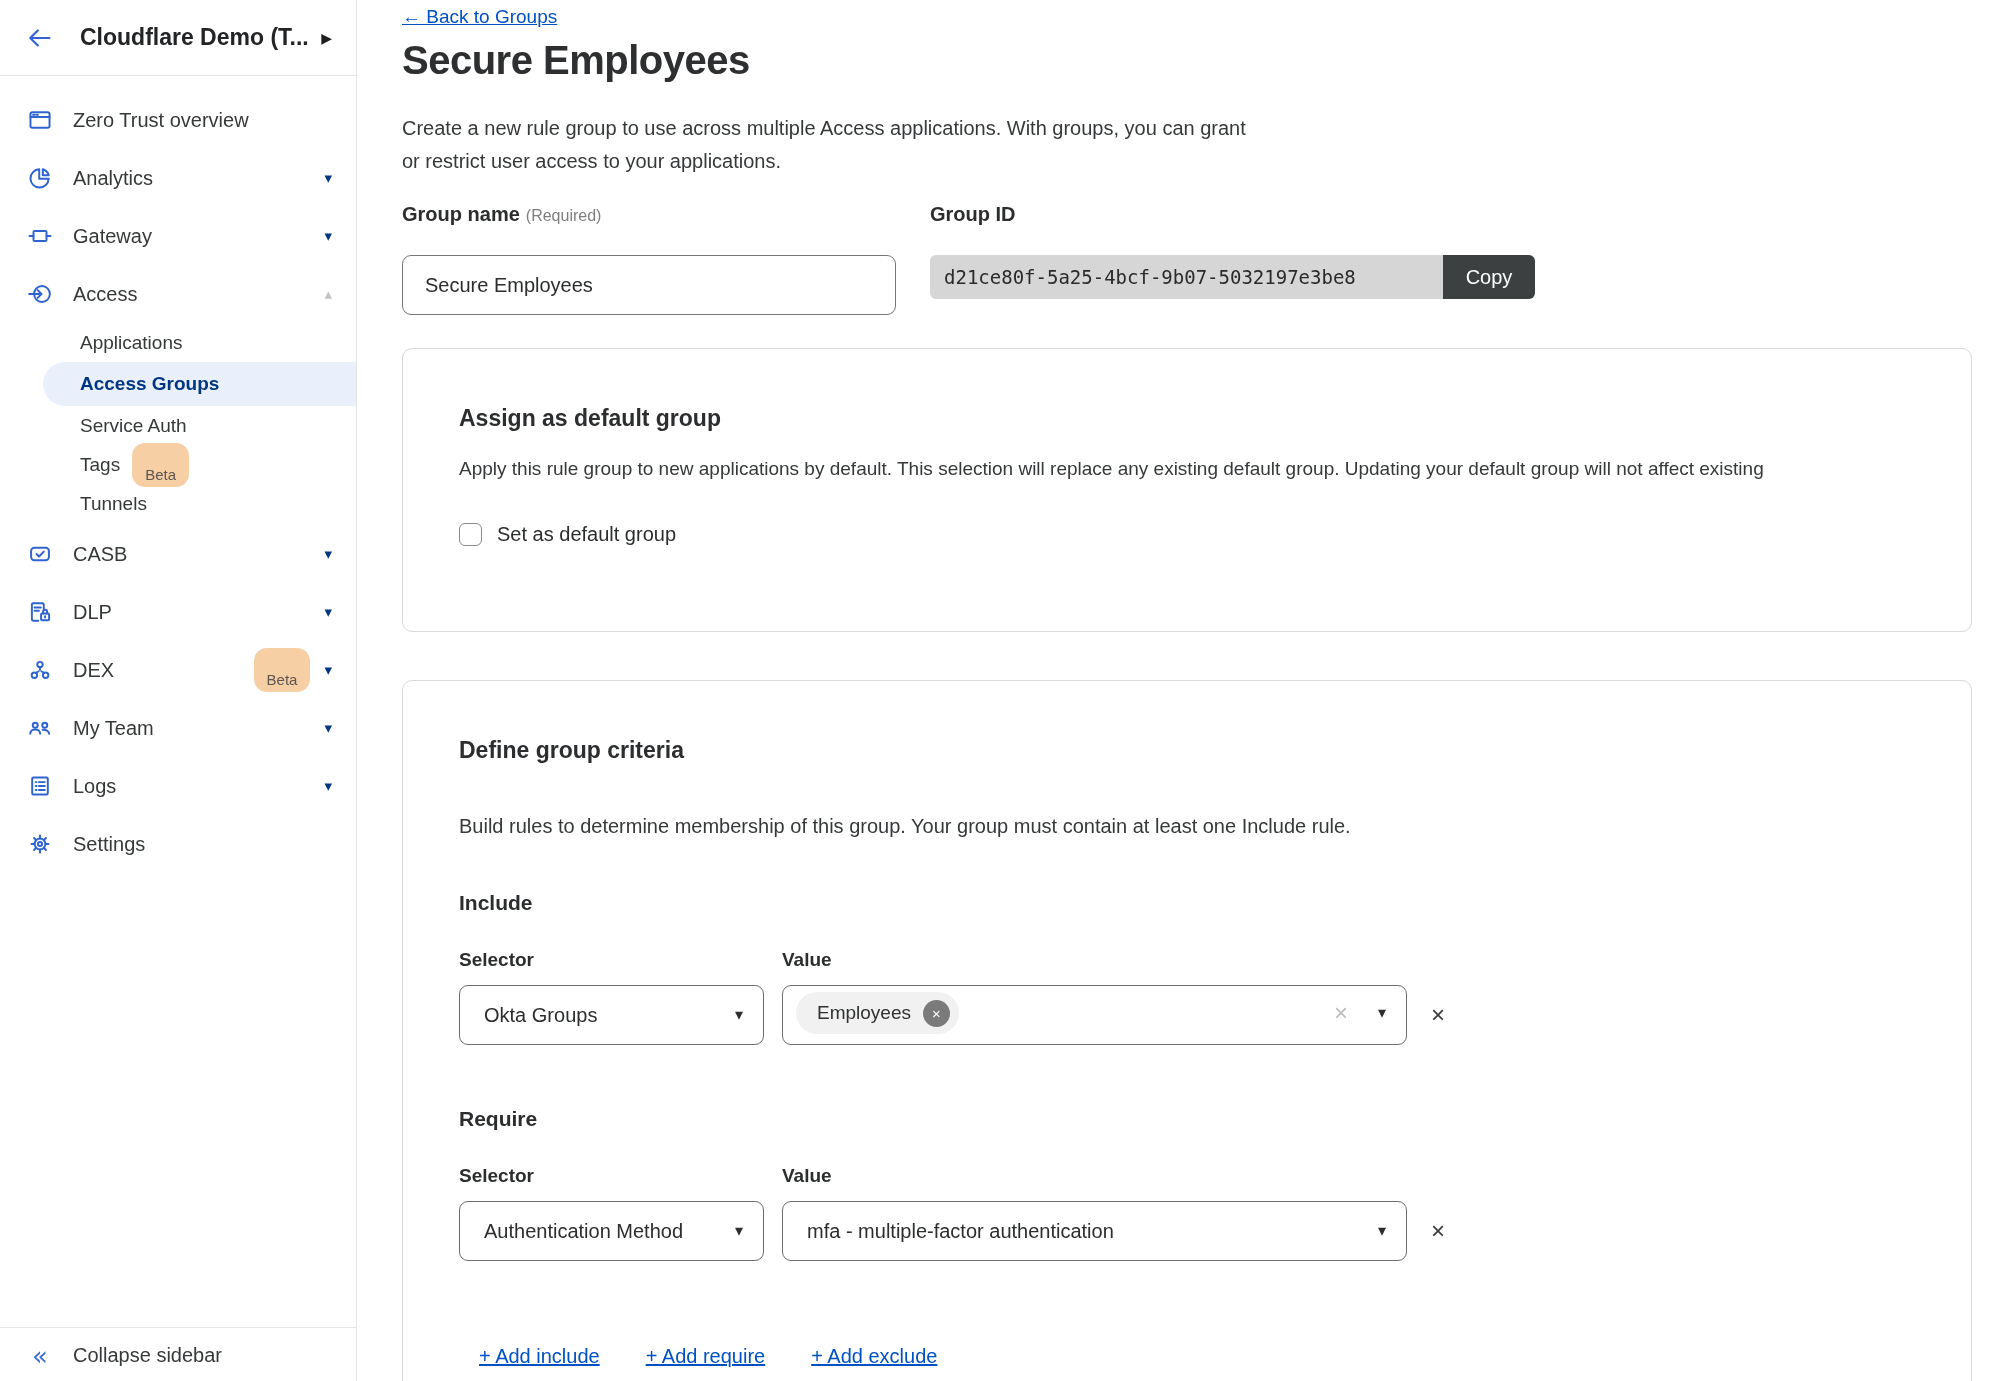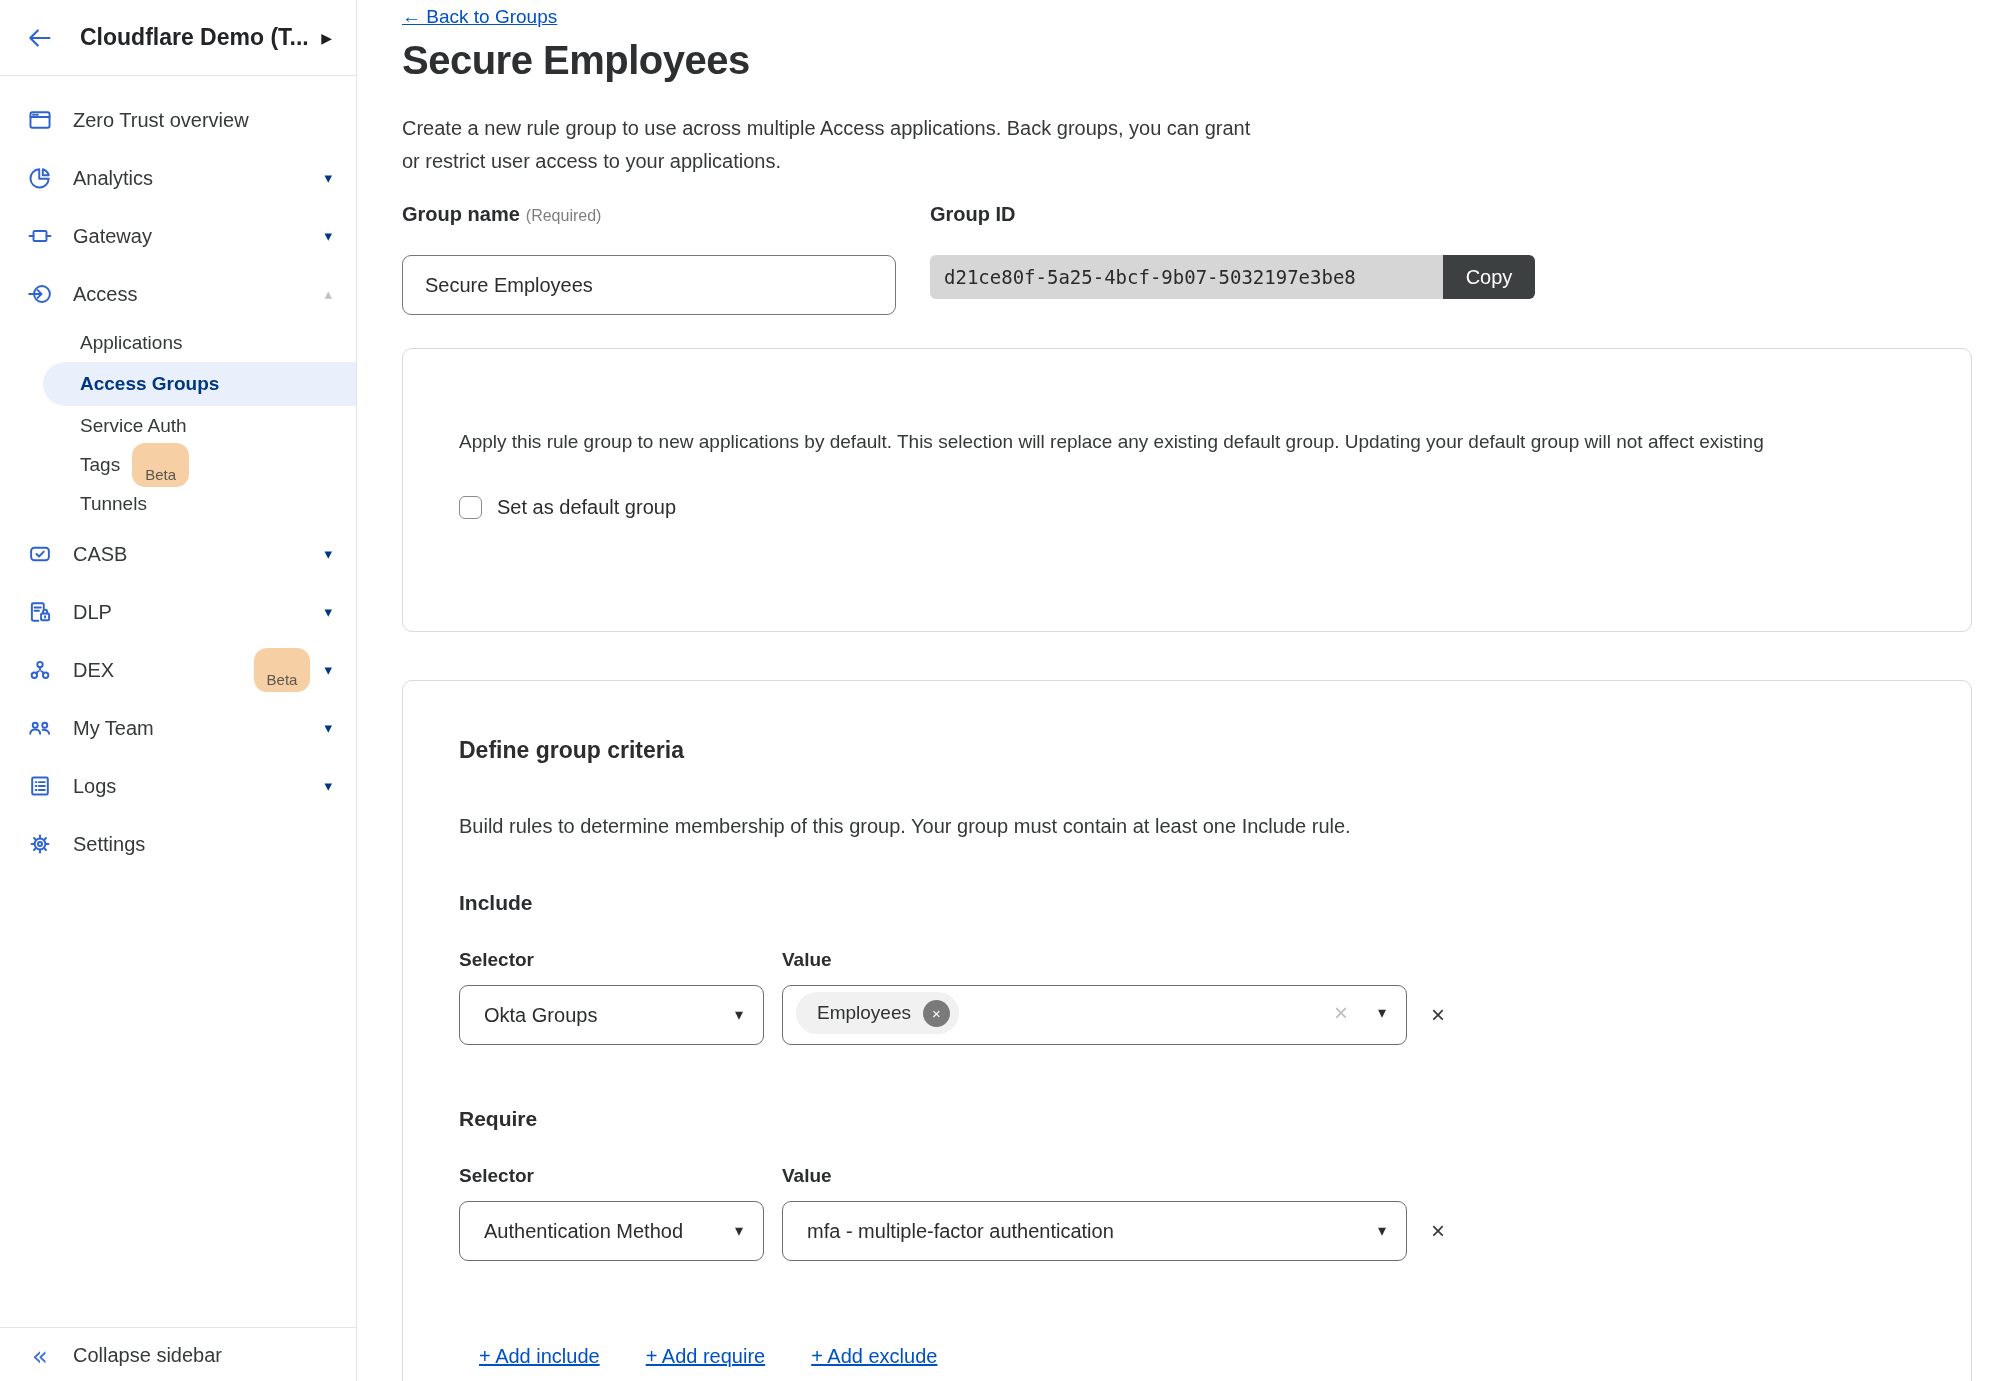--- a/index.html
+++ b/index.html
@@ -408,40 +408,41 @@
     </div>
   </div>
 
   <div class="main">
 
     <a class="back-link">← Back to Groups</a>
 
     <h1 class="page-title">Secure Employees</h1>
 
     <div class="page-desc">
-      <div>Create a new rule group to use across multiple Access applications. Back groups, you can grant</div>
+      <div>Create a new rule group to use across multiple Access applications. With groups, you can grant</div>
       <div>or restrict user access to your applications.</div>
     </div>
 
     <div class="field-group name-group">
       <div class="field-label">
         <span>Group name</span><span class="field-hint">(Required)</span>
       </div>
       <input class="text-input" type="text" value="Secure Employees" style="">
     </div>
 
     <div class="field-group id-group">
       <div class="field-label">Group ID</div>
       <div class="id-row">
         <div class="id-box">d21ce80f-5a25-4bcf-9b07-5032197e3be8</div>
         <button class="copy-btn">Copy</button>
       </div>
     </div>
 
     <div class="card card-1">
+      <div class="card-title">Assign as default group</div>
       <div class="card-desc">
         <div>Apply this rule group to new applications by default. This selection will replace any existing default group. Updating your default group will not affect existing</div>
       </div>
       <div class="checkbox-row">
         <div class="checkbox" role="checkbox" aria-checked="false"></div>
         <span class="checkbox-label">Set as default group</span>
       </div>
     </div>
 
     <div class="card card-2">

